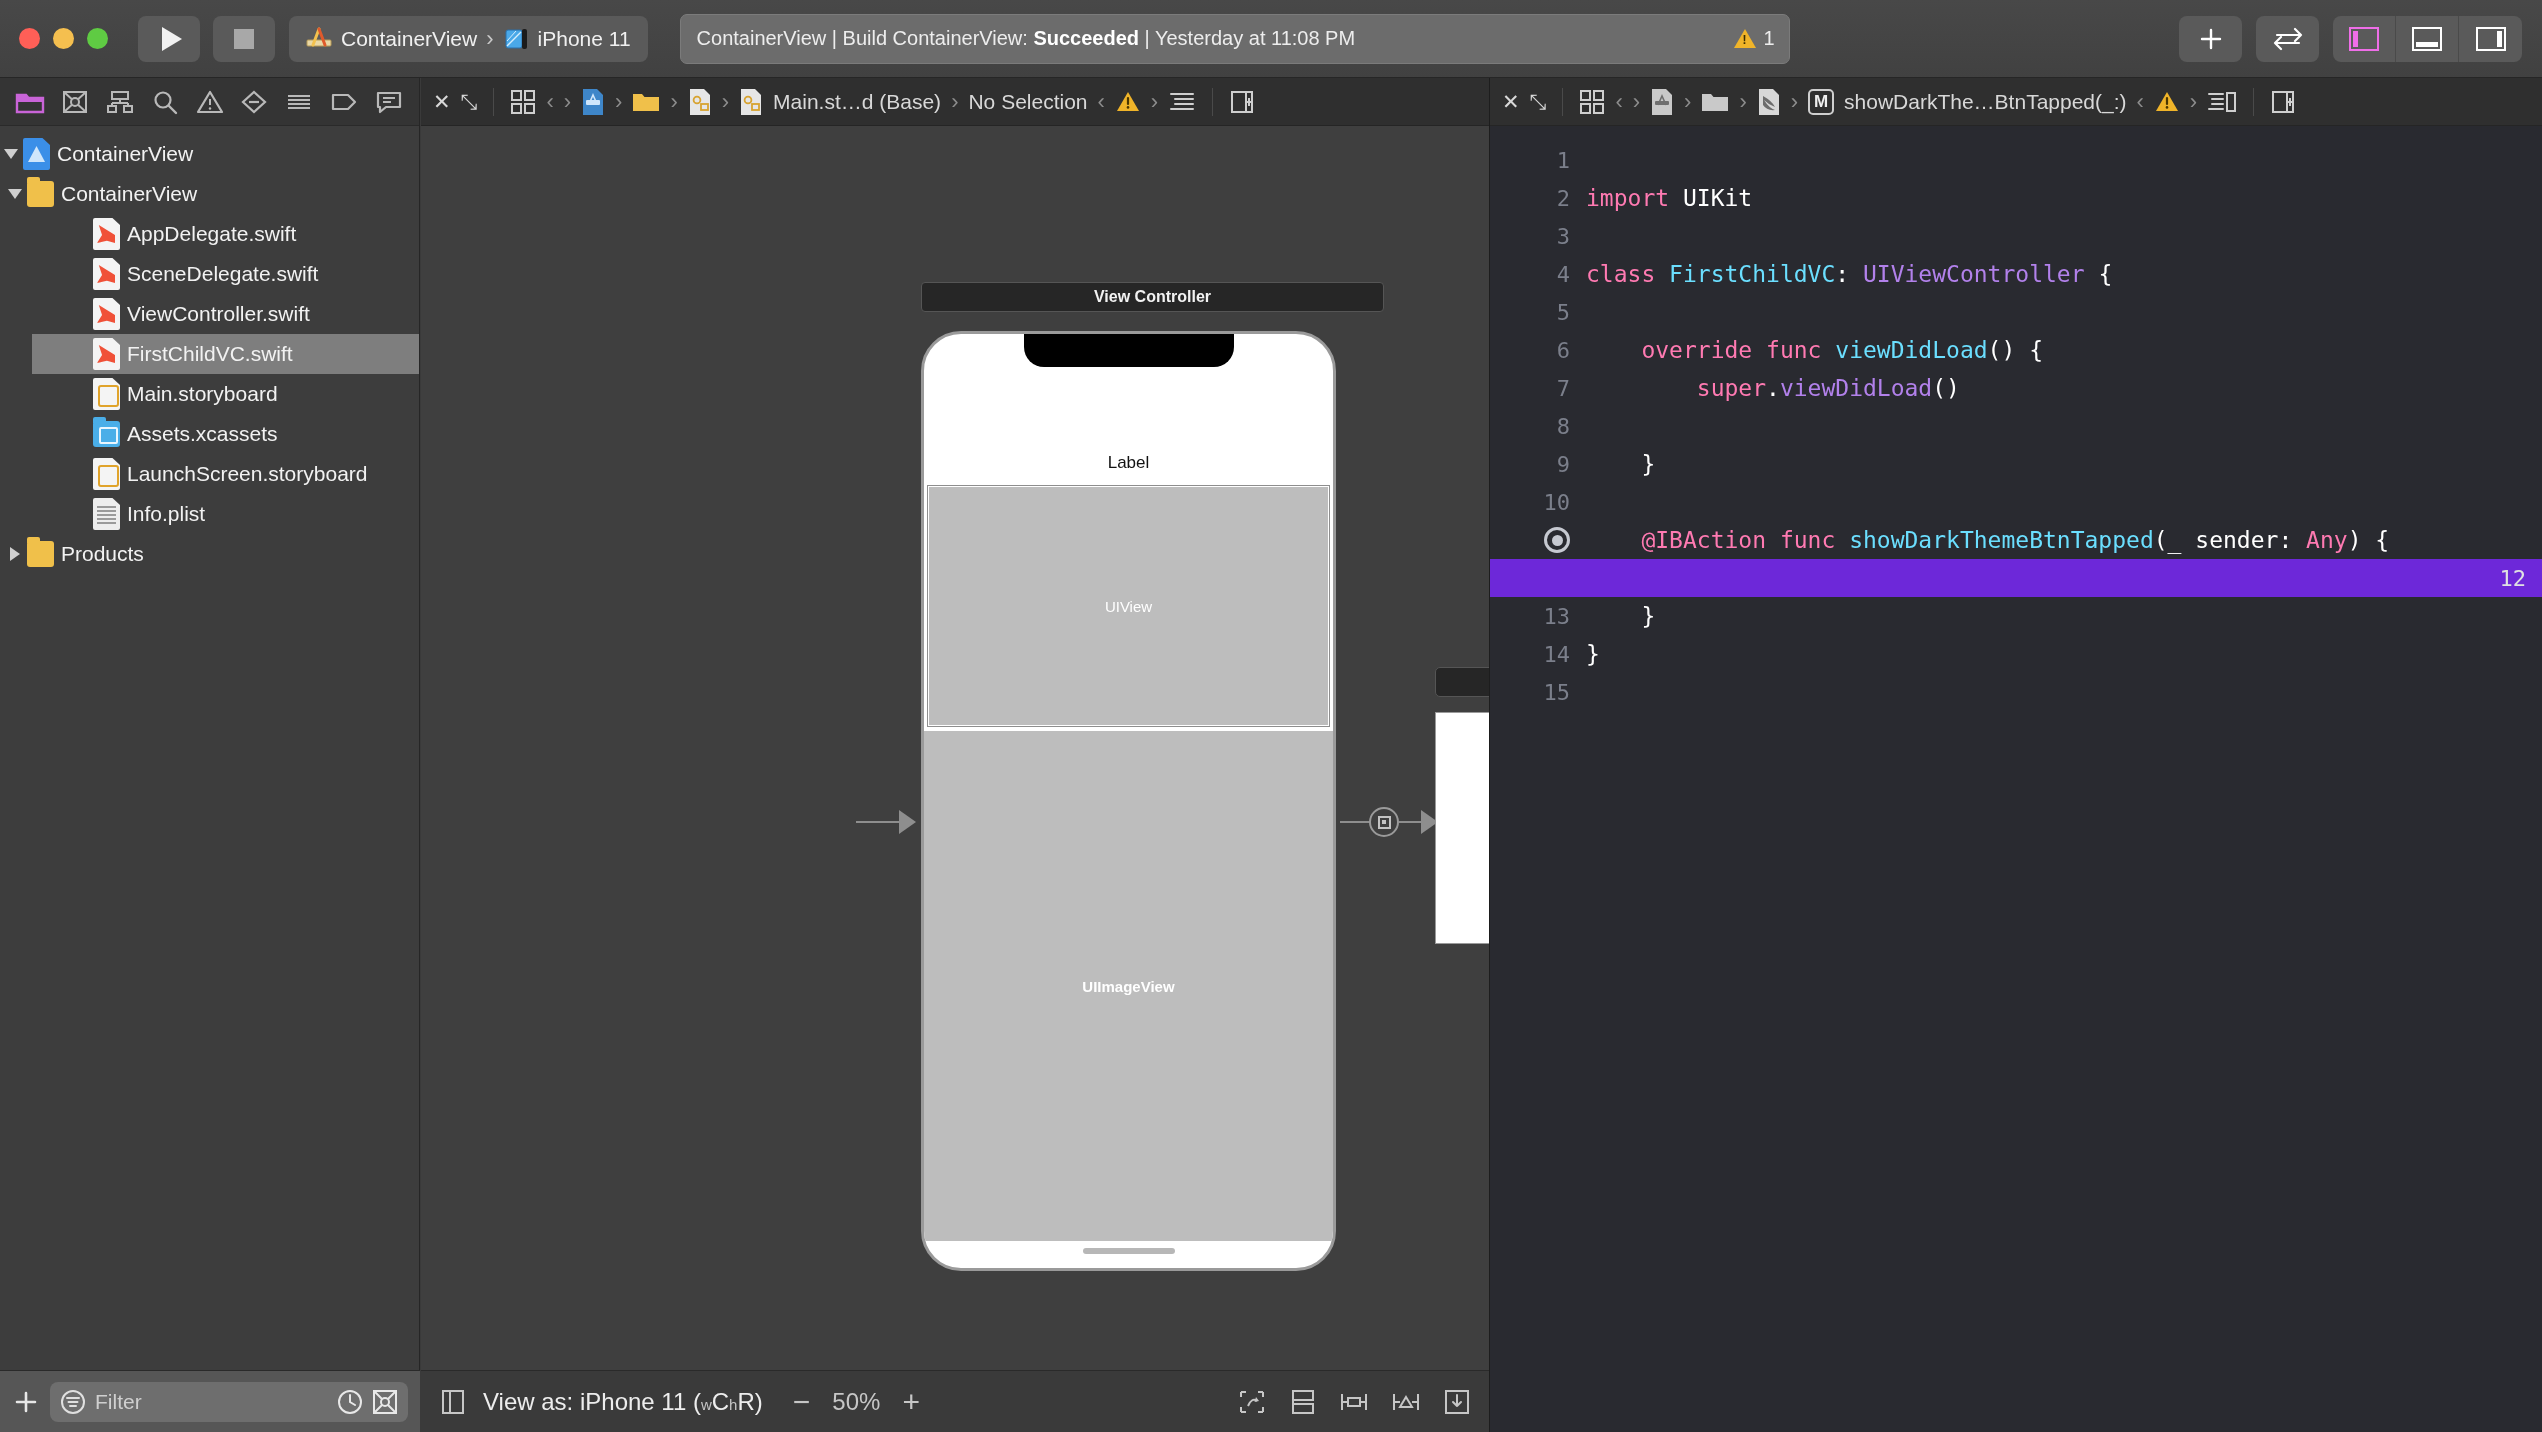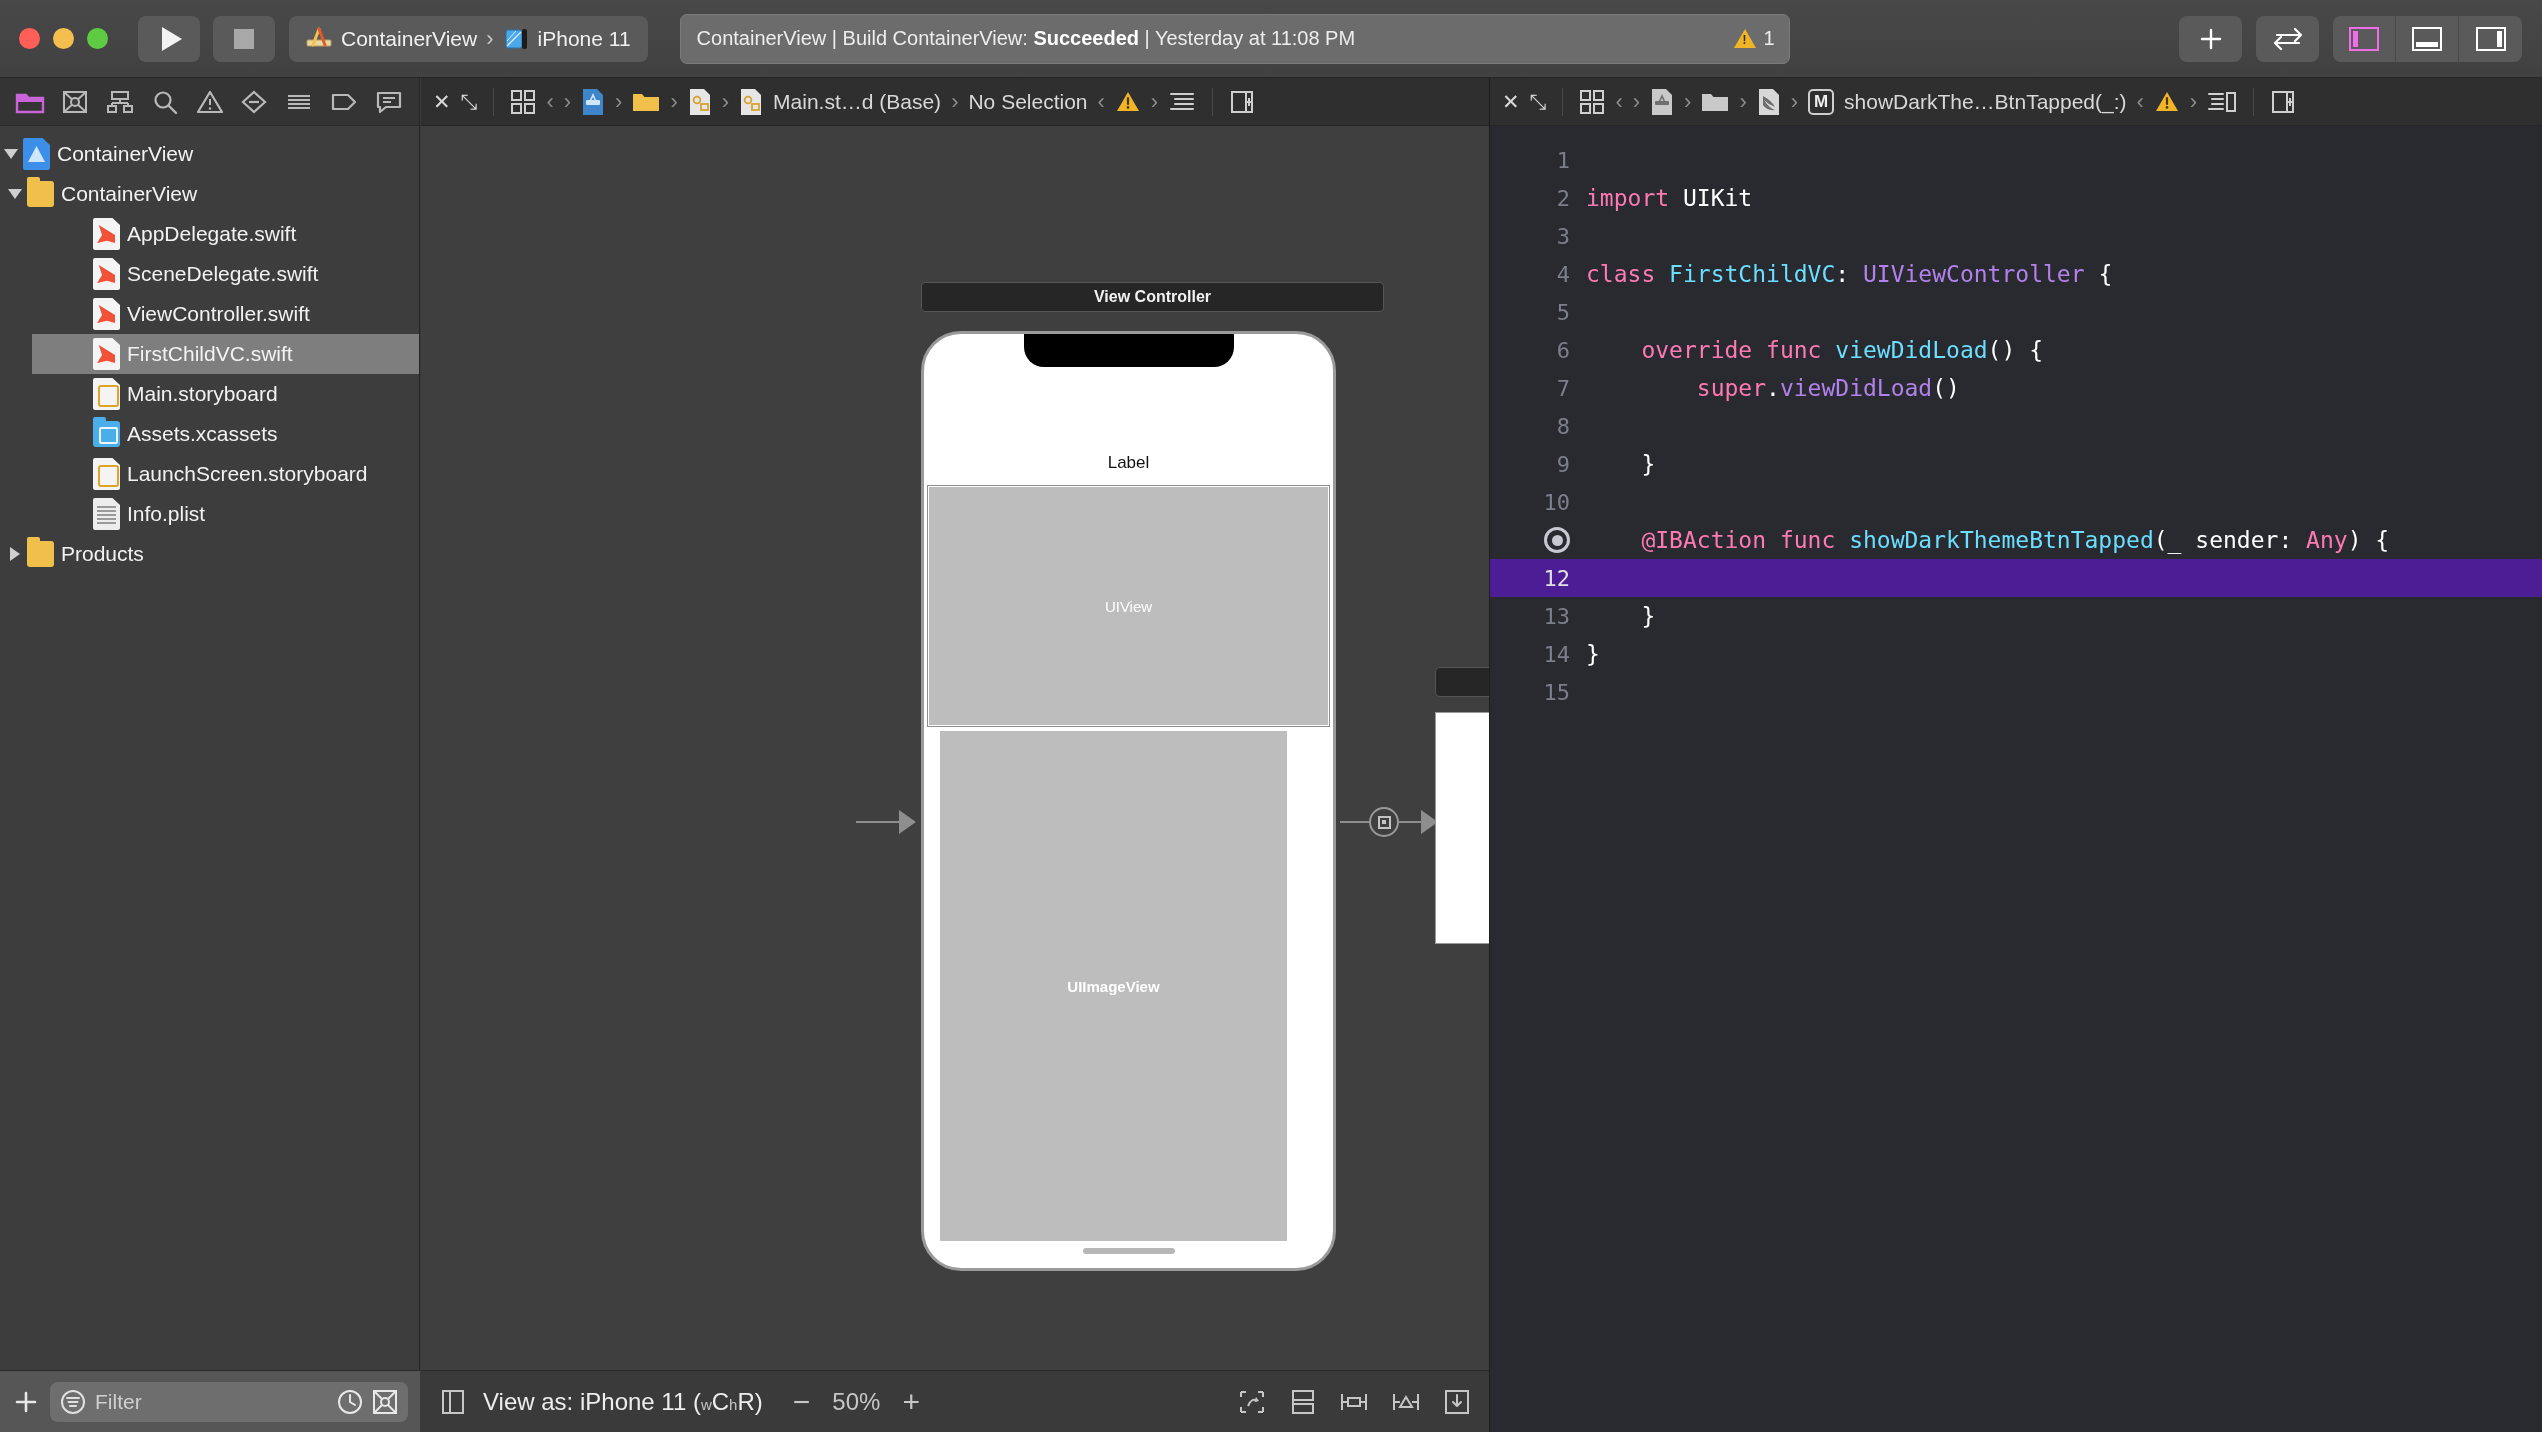--- a/index.html
+++ b/index.html
@@ -247,21 +247,21 @@
     color: #efefef; font-size: 17px; font-weight: bold;
     display: flex; align-items: center; justify-content: center;
   }
   .editor {
     position: absolute; top: 49px; left: 0; right: 0; bottom: 0;
     background: #292a30;
     font-family: "DejaVu Sans Mono", monospace; font-size: 23px;
     padding-top: 14px;
   }
   .cline { display: flex; height: 38px; align-items: center; white-space: pre; }
-  .cline.hl { background: #4c1d95; }
+  .cline.hl { background: #6d28d9; justify-content: flex-end; }
   .gutter {
     width: 96px; flex: 0 0 96px; text-align: right; padding-right: 16px;
     color: #7b7f8b; font-size: 22px; user-select: none;
     display: flex; align-items: center; justify-content: flex-end;
   }
   .cline.hl .gutter { color: #dfe0e3; }
   .bp-circle {
     width: 26px; height: 26px; border-radius: 50%;
     border: 3px solid #c6c9d1; display: inline-flex;
     align-items: center; justify-content: center;
@@ -564,21 +564,21 @@
     <div class="canvas">
 
       <div class="seg-arrow" style="left:435px; top:694px; width:45px;"></div>
       <div class="seg-head" style="left:478px; top:683px;"></div>
 
       <div class="scene-label" style="left:500px; top:155px; width:463px;">View Controller</div>
       <div class="phone" style="left:500px; top:204px; width:415px; height:940px;">
         <div class="notch"></div>
         <div class="ph-label" style="top:119px;">Label</div>
         <div class="ph-uiview" style="left:4px; top:152px; width:401px; height:240px;">UIView</div>
-        <div class="ph-imgview" style="left:16px; top:397px; width:347px; height:510px;">UIImageView</div>
+        <div class="ph-imgview" style="left:0px; top:397px; width:409px; height:510px;">UIImageView</div>
         <div class="home-ind" style="bottom:14px;"></div>
       </div>
 
       <div class="seg-arrow" style="left:919px; top:694px; width:38px;"></div>
       <div class="embed-badge" style="left:948px; top:680px;">
           <i></i>
         </div>
       <div class="seg-arrow" style="left:978px; top:694px; width:28px;"></div>
       <div class="seg-head" style="left:1000px; top:683px;"></div>
 

